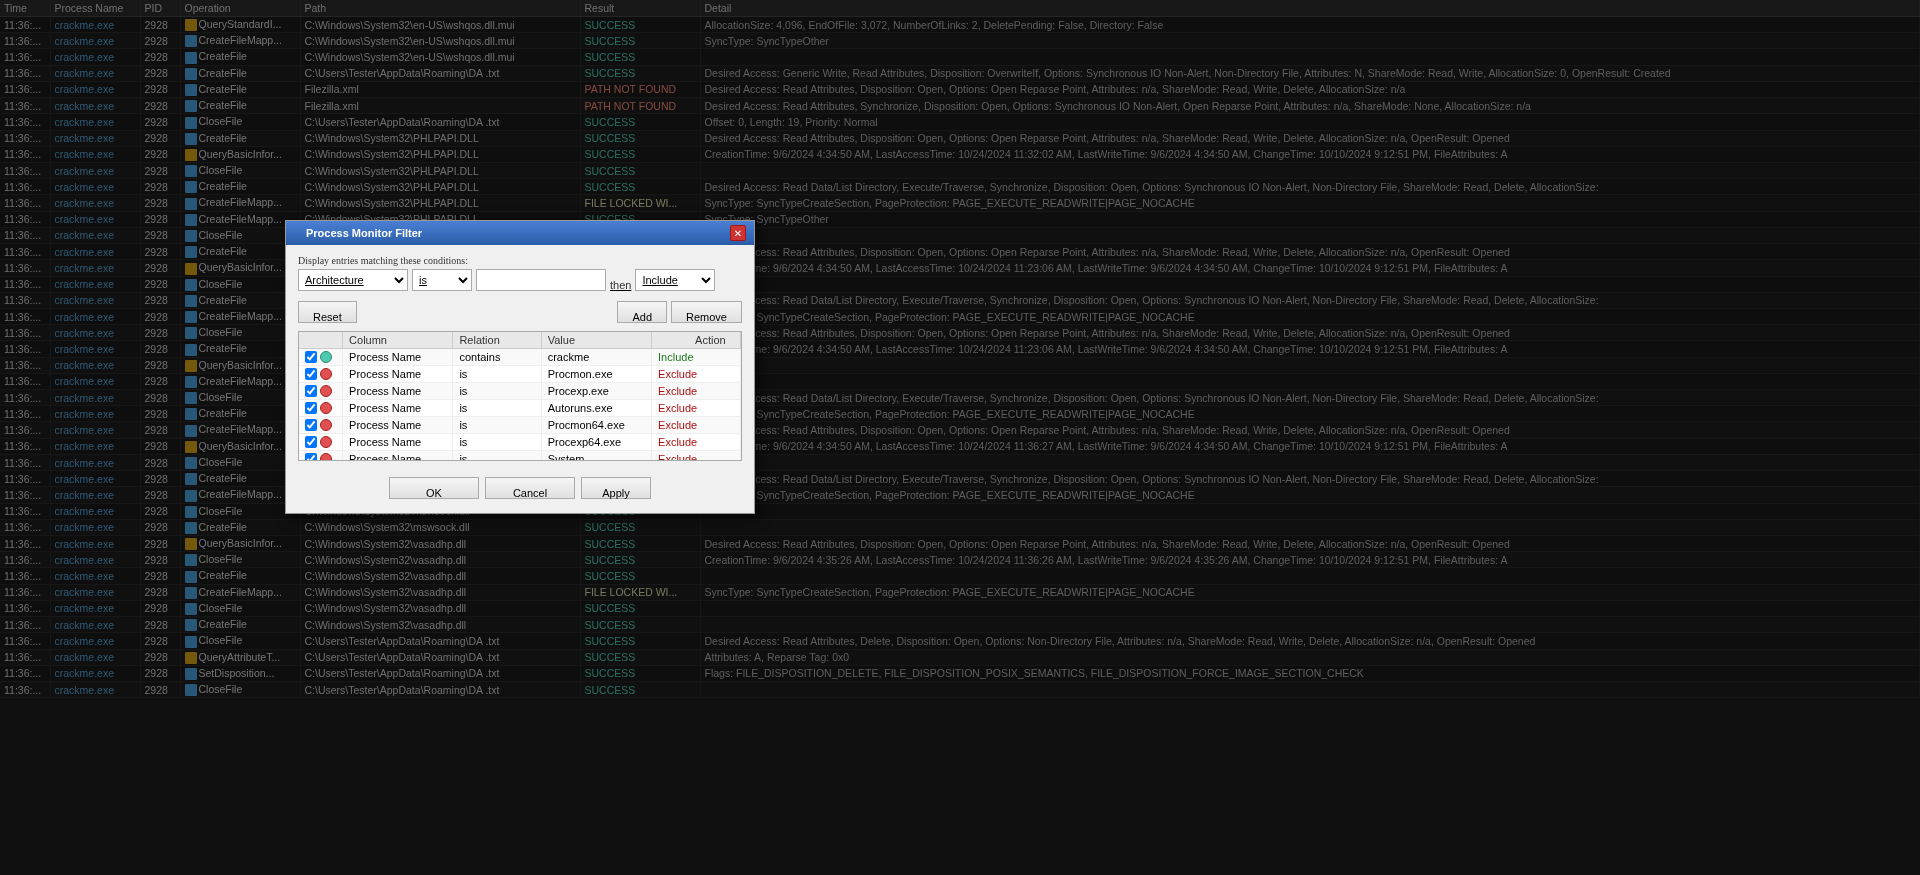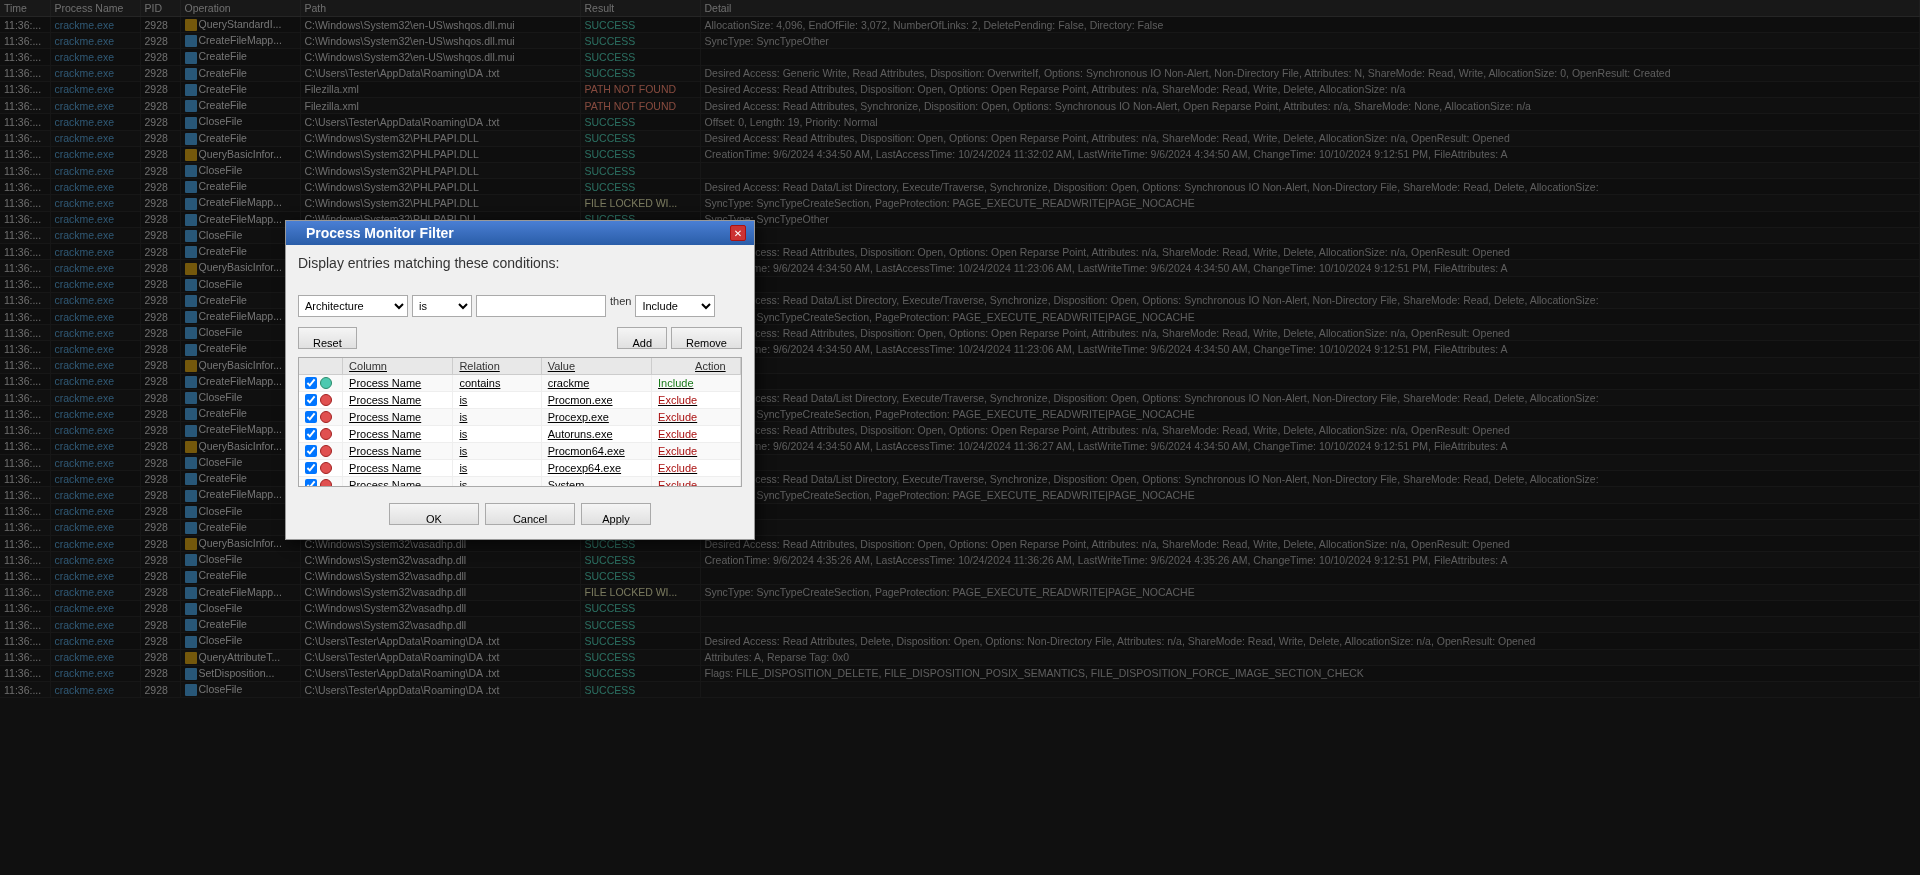--- a/index.html
+++ b/index.html
@@ -105,21 +105,21 @@
       background: linear-gradient(to bottom, #4a7fd4, #2a5da8);
       color: #fff;
       padding: 4px 8px;
       display: flex;
       align-items: center;
       justify-content: space-between;
       height: 24px;
     }
 
     .dialog-title {
-      font-size: 14px;
+      font-size: 11px;
       font-weight: bold;
       padding-left: 12px;
     }
 
     .dialog-close-btn {
       width: 16px;
       height: 16px;
       background: #cc3333;
       border: 1px solid #aa1111;
       color: #fff;
@@ -130,31 +130,33 @@
       cursor: pointer;
       border-radius: 2px;
     }
 
     .dialog-body {
       padding: 10px 12px;
     }
 
     .dialog-description {
       color: #333;
-      margin-bottom: 24px;
-      font-size: 14px;
+      margin-bottom: 3px;
+      font-size: 10px;
+      font-family: Liberation Serif, serif;
     }
 
     
     .filter-row {
       display: flex;
-      align-items: flex-start;
+      align-items: flex-end;
       gap: 4px;
       margin-bottom: 10px;
       flex-wrap: nowrap;
+      text-decoration: underline;
     }
 
     .filter-select {
       height: 22px;
       border: 1px solid #aaa;
       background: #fff;
       font-size: 11px;
       padding: 1px 2px;
       cursor: pointer;
     }
@@ -204,21 +206,20 @@
       margin-bottom: 10px;
       background: #fff;
       height: 130px;
       overflow-y: auto;
     }
 
     .filter-table {
       width: 100%;
       border-collapse: collapse;
       font-size: 11px;
-      text-decoration: underline;
     }
 
     .filter-table th {
       background: #e8e8e8;
       border-bottom: 1px solid #ccc;
       border-right: 1px solid #ccc;
       padding: 2px 6px;
       text-align: left;
       font-weight: normal;
       color: #333;

